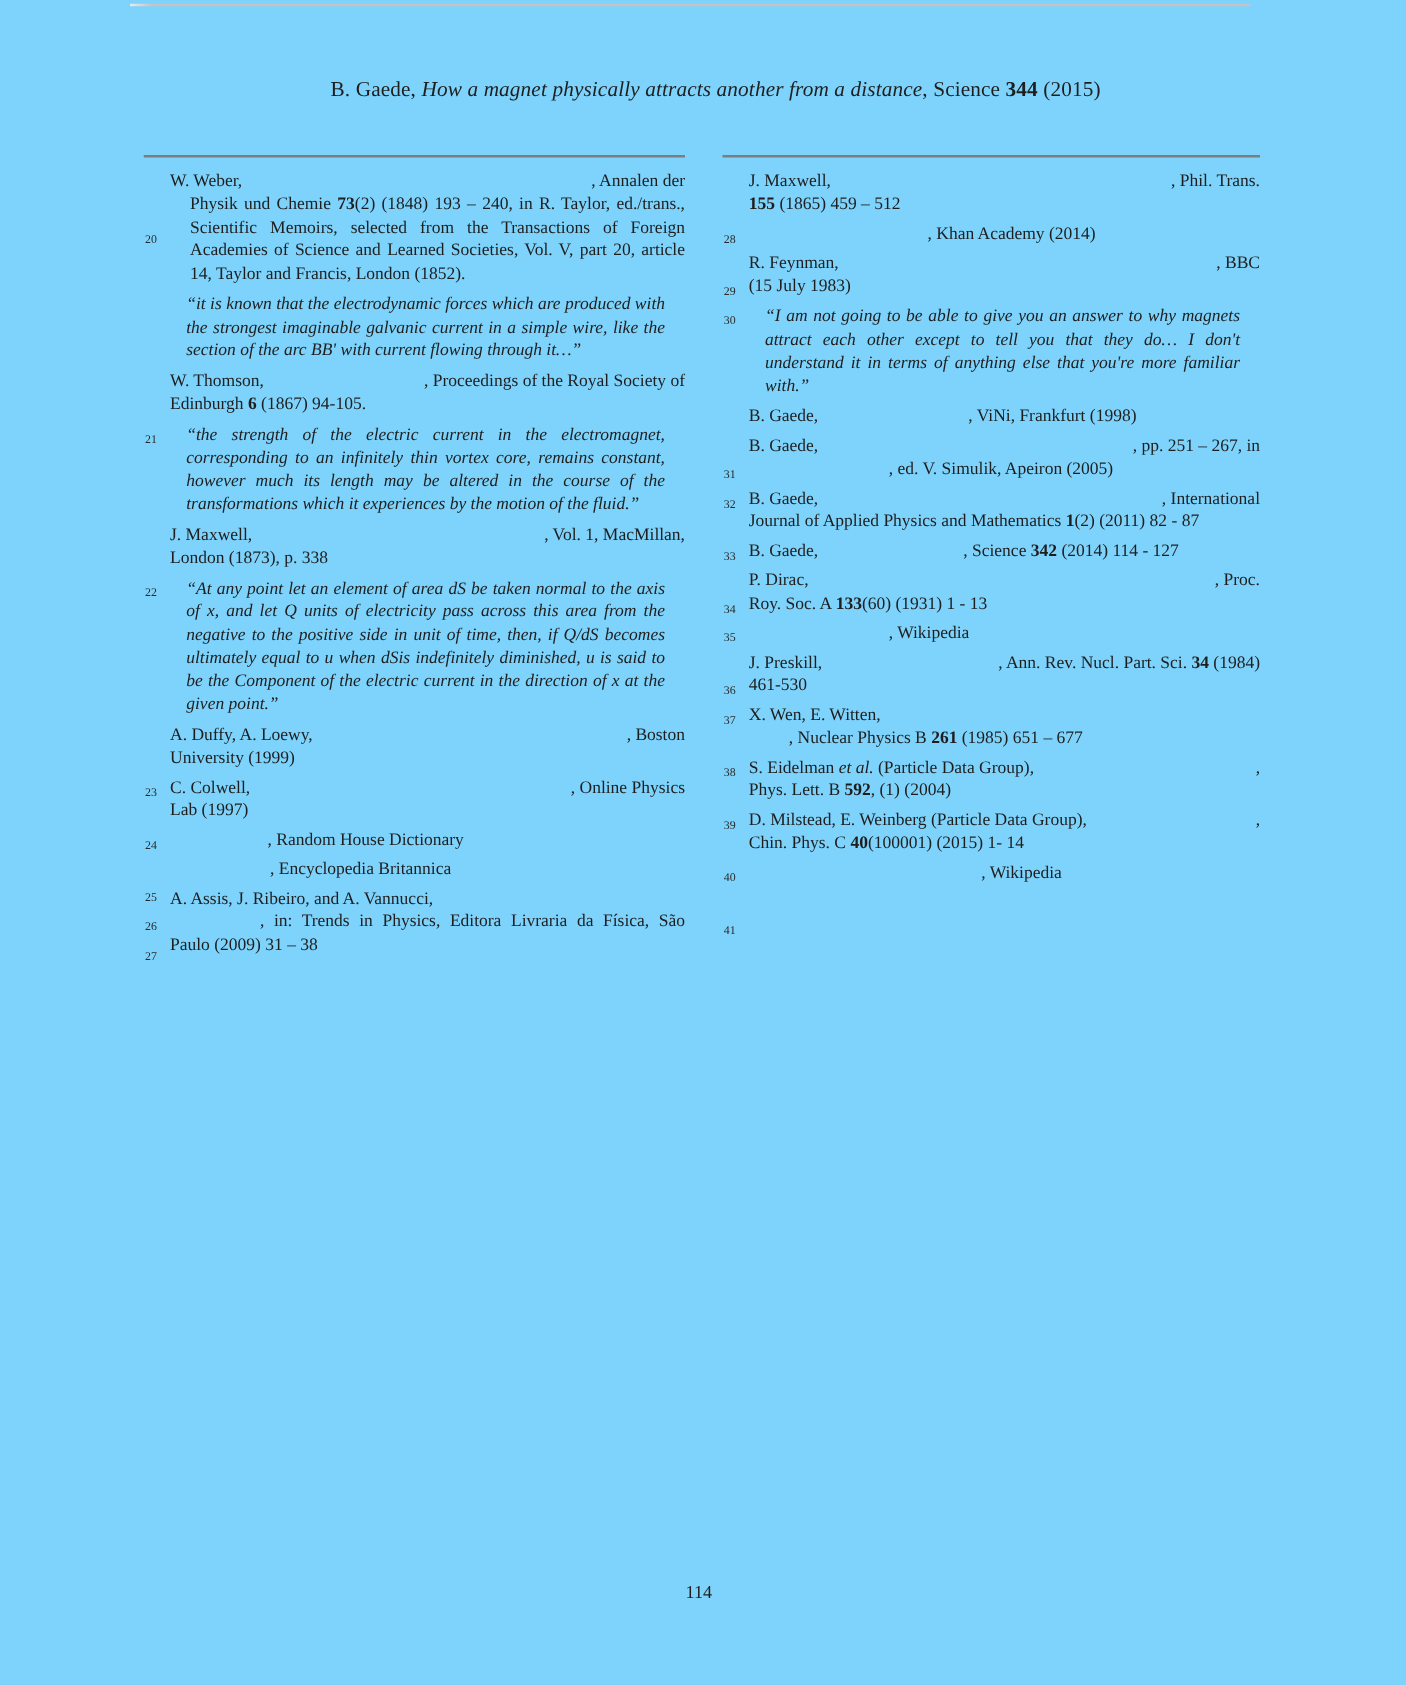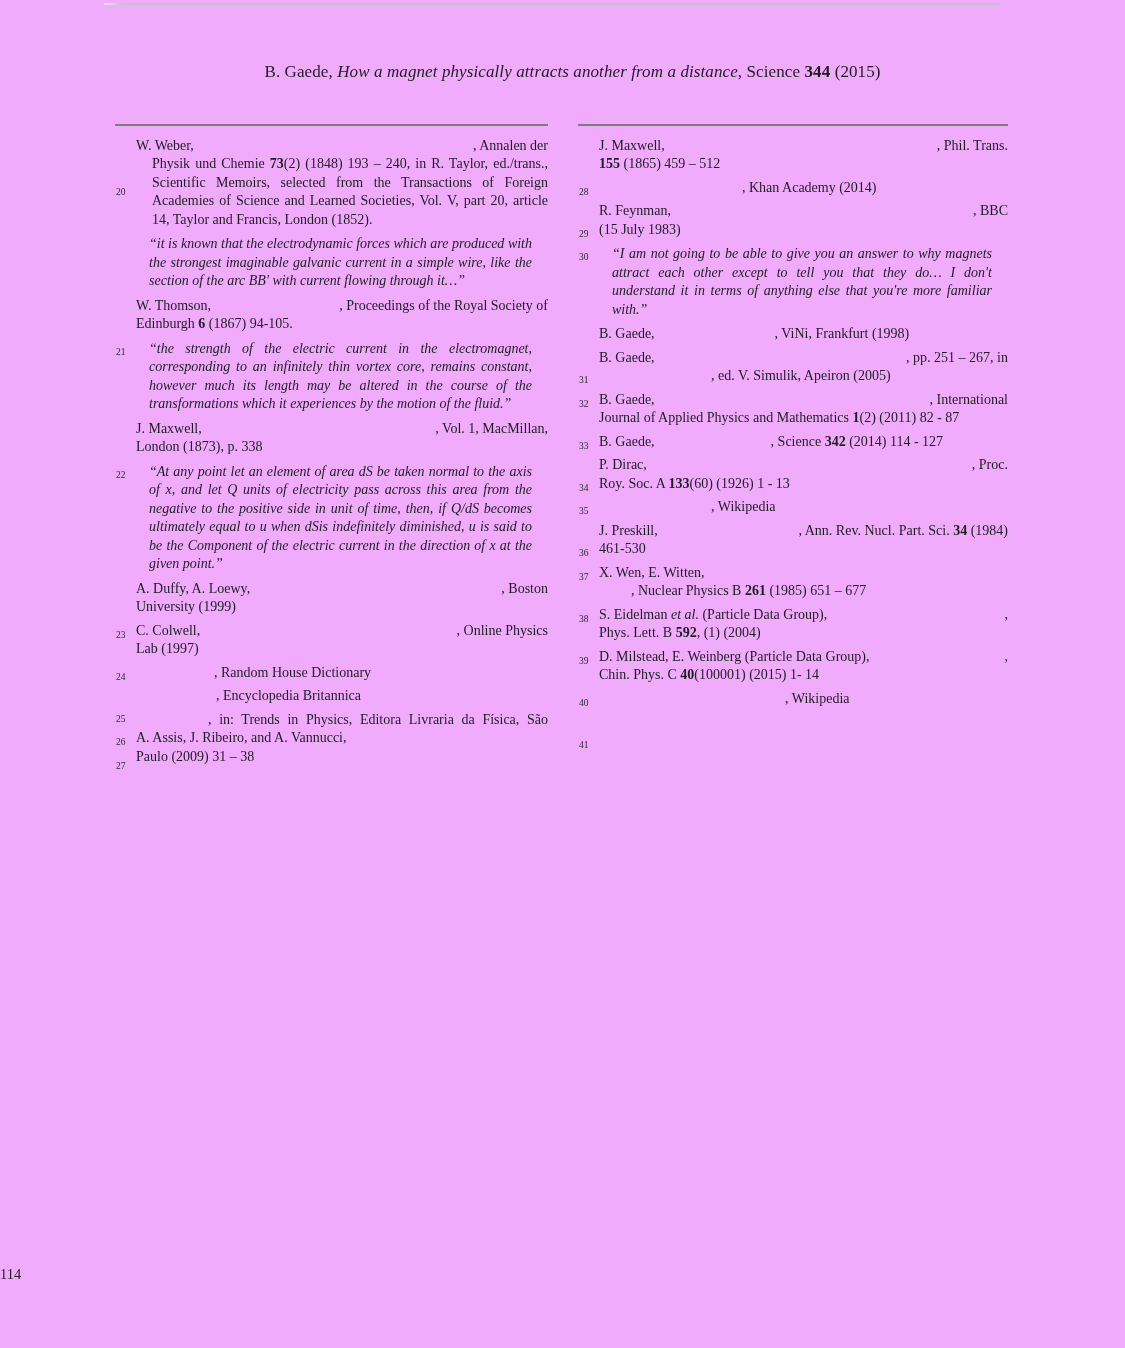--- a/index.html
+++ b/index.html
@@ -1,19 +1,19 @@
 <!DOCTYPE html>
 <html><head>
 <meta charset="utf-8">
 <style>
   html,body{margin:0;padding:0;background:#ffffff;}
   .page{
     position:relative;
     width:1125px;height:1348px;
-    background:#f0abfc;
+    background:#7dd3fc;
     font-family:"Liberation Serif", serif;
     color:#1e1e1e;
     overflow:hidden;
   }
   .top-rule{
     position:absolute;left:104px;top:3px;width:896px;height:2px;
     background:linear-gradient(to right,#e9e9e9,#c3c3c3 18px,#c3c3c3);
   }
   .doc-header{
     position:absolute;left:135px;top:62px;width:875px;
@@ -38,21 +38,21 @@
   .row.jline{text-align:justify;text-align-last:justify;}
   .row.quote{
     font-style:italic;text-align:justify;
     margin:6px 16px 6px 13px;
   }
   .gap{display:inline-block;height:1px;}
   .b{font-weight:bold;}
   .i{font-style:italic;}
   .page-number{
     position:absolute;left:0;top:1266px;width:1118px;
-    text-align:left;font-size:14.5px;
+    text-align:center;font-size:14.5px;
   }
 </style>
 </head>
 <body>
 
 <div class="page">
   <div class="top-rule"></div>
 
   <div class="doc-header"><span>B. Gaede, </span><span class="i">How a magnet physically attracts another from a distance</span><span>, Science </span><span class="b">344</span><span> (2015)</span></div>
 
@@ -105,22 +105,22 @@
         <div class="fn">
           <span class="fn-num">25</span>
           <div class="row line"><span class="gap" style="width: 78px;"></span><span>, Random House Dictionary</span></div>
         </div>
         <div class="fn">
           <span class="fn-num">26</span>
           <div class="row line"><span class="gap" style="width: 80px;"></span><span>, Encyclopedia Britannica</span></div>
         </div>
         <div class="fn">
           <span class="fn-num">27</span>
+          <div class="row line"><span>A. Assis, J. Ribeiro, and A. Vannucci,</span></div>
           <div class="row jline"><span class="gap" style="width: 72px;"></span><span>, in: Trends in Physics, Editora Livraria da Física, São</span></div>
-          <div class="row line"><span>A. Assis, J. Ribeiro, and A. Vannucci,</span></div>
           <div class="row line"><span>Paulo (2009)  31 – 38</span></div>
         </div>
       </div>
   </div>
 
   <div class="col col-right">
     <div class="col-rule"></div>
     <div>
         <div class="fn">
           <span class="fn-num">28</span>
@@ -166,21 +166,21 @@
         <div class="fn">
           <span class="fn-num">34</span>
           <div class="row line"><span>B. Gaede,</span><span class="gap" style="width: 116px;"></span><span>, Science </span><span class="b">342</span><span> (2014) 114 - 127</span></div>
         </div>
         <div class="fn">
           <span class="fn-num">35</span>
           <div class="row split">
             <span class="left"><span>P. Dirac,</span></span>
             <span class="right"><span>,  Proc.</span></span>
           </div>
-          <div class="row line"><span>Roy. Soc. A </span><span class="b">133</span><span>(60) (1926) 1 - 13</span></div>
+          <div class="row line"><span>Roy. Soc. A </span><span class="b">133</span><span>(60) (1931) 1 - 13</span></div>
         </div>
         <div class="fn">
           <span class="fn-num">36</span>
           <div class="row line"><span class="gap" style="width: 112px;"></span><span>, Wikipedia</span></div>
         </div>
         <div class="fn">
           <span class="fn-num">37</span>
           <div class="row split">
             <span class="left"><span>J. Preskill,</span></span>
             <span class="right"><span>, Ann. Rev. Nucl. Part. Sci. </span><span class="b">34</span><span> (1984)</span></span>

